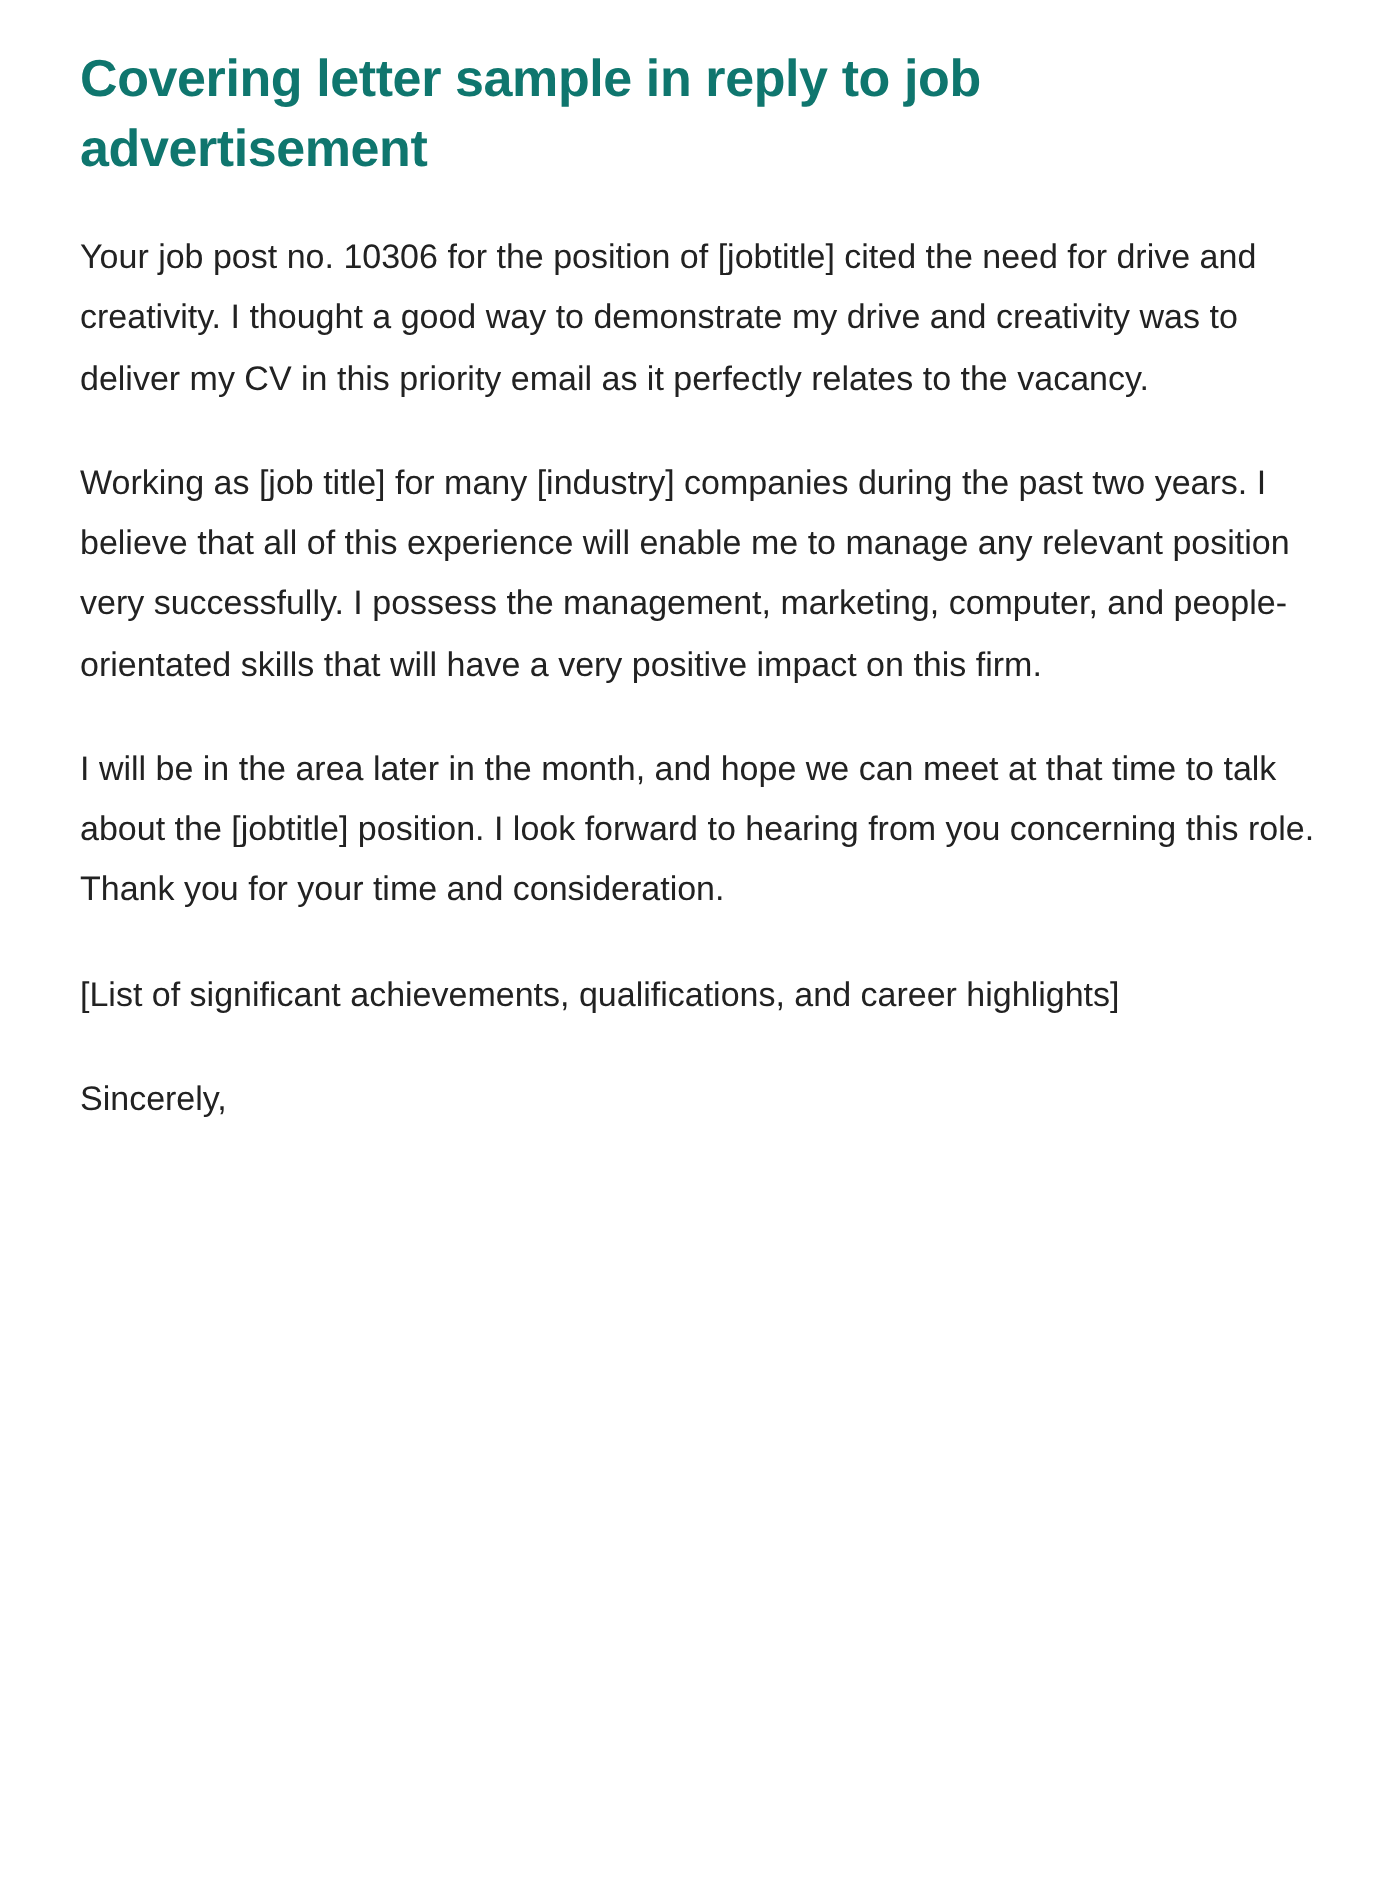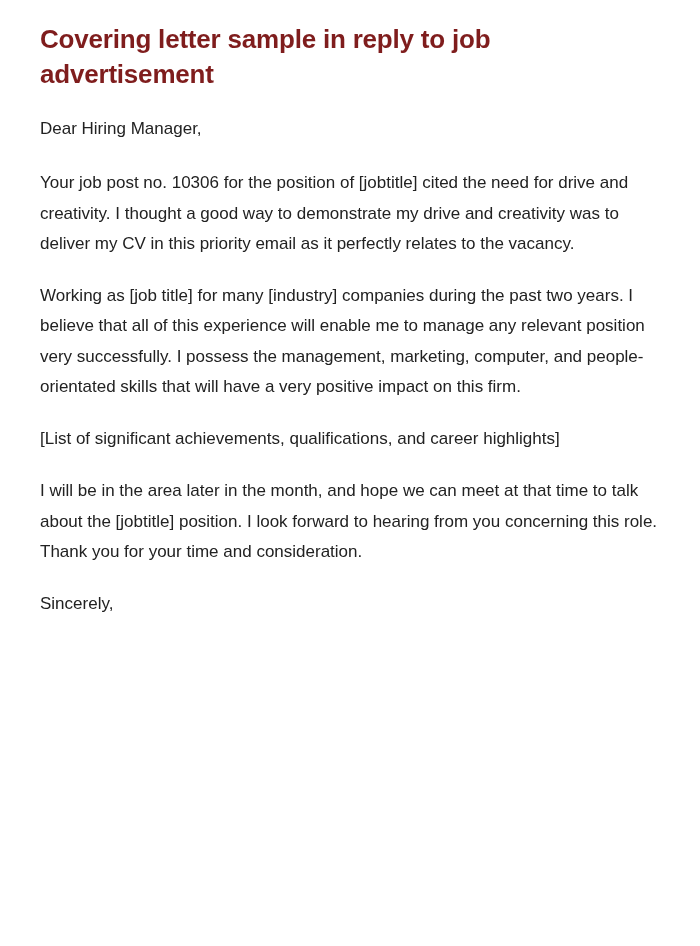--- a/index.html
+++ b/index.html
@@ -17,21 +17,21 @@
   .page {
     width: 700px;
     box-sizing: border-box;
     padding: 22px 40px 24px 40px;
     background: #ffffff;
   }
   .doc-title {
     font-size: 26px;
     line-height: 1.35;
     font-weight: bold;
-    color: #7f1d1d;
+    color: #0f766e;
     margin: 0 0 22px 0;
     letter-spacing: -0.2px;
     max-width: 560px;
   }
   .para {
     font-size: 17px;
     line-height: 1.78;
     color: #222222;
     margin: 0 0 22px 0;
   }
@@ -45,26 +45,25 @@
     margin-bottom: 6px;
   }
 </style>
 </head>
 <body>
 
 <div class="page">
 
   <h1 class="doc-title">Covering letter sample in reply to job advertisement</h1>
 
-  <p class="para salutation">Dear Hiring Manager,</p>
 
   <p class="para">Your job post no. 10306 for the position of [jobtitle] cited the need for drive and creativity. I thought a good way to demonstrate my drive and creativity was to deliver my CV in this priority email as it perfectly relates to the vacancy.</p>
 
   <p class="para">Working as [job title] for many [industry] companies during the past two years. I believe that all of this experience will enable me to manage any relevant position very successfully. I possess the management, marketing, computer, and people-orientated skills that will have a very positive impact on this firm.</p>
 
 
+  <p class="para">I will be in the area later in the month, and hope we can meet at that time to talk about the [jobtitle] position. I look forward to hearing from you concerning this role. Thank you for your time and consideration.</p>
+
   <p class="para">[List of significant achievements, qualifications, and career highlights]</p>
-
-  <p class="para">I will be in the area later in the month, and hope we can meet at that time to talk about the [jobtitle] position. I look forward to hearing from you concerning this role. Thank you for your time and consideration.</p>
 
   <p class="para closing">Sincerely,</p>
 
 </div>
 
 </body></html>

